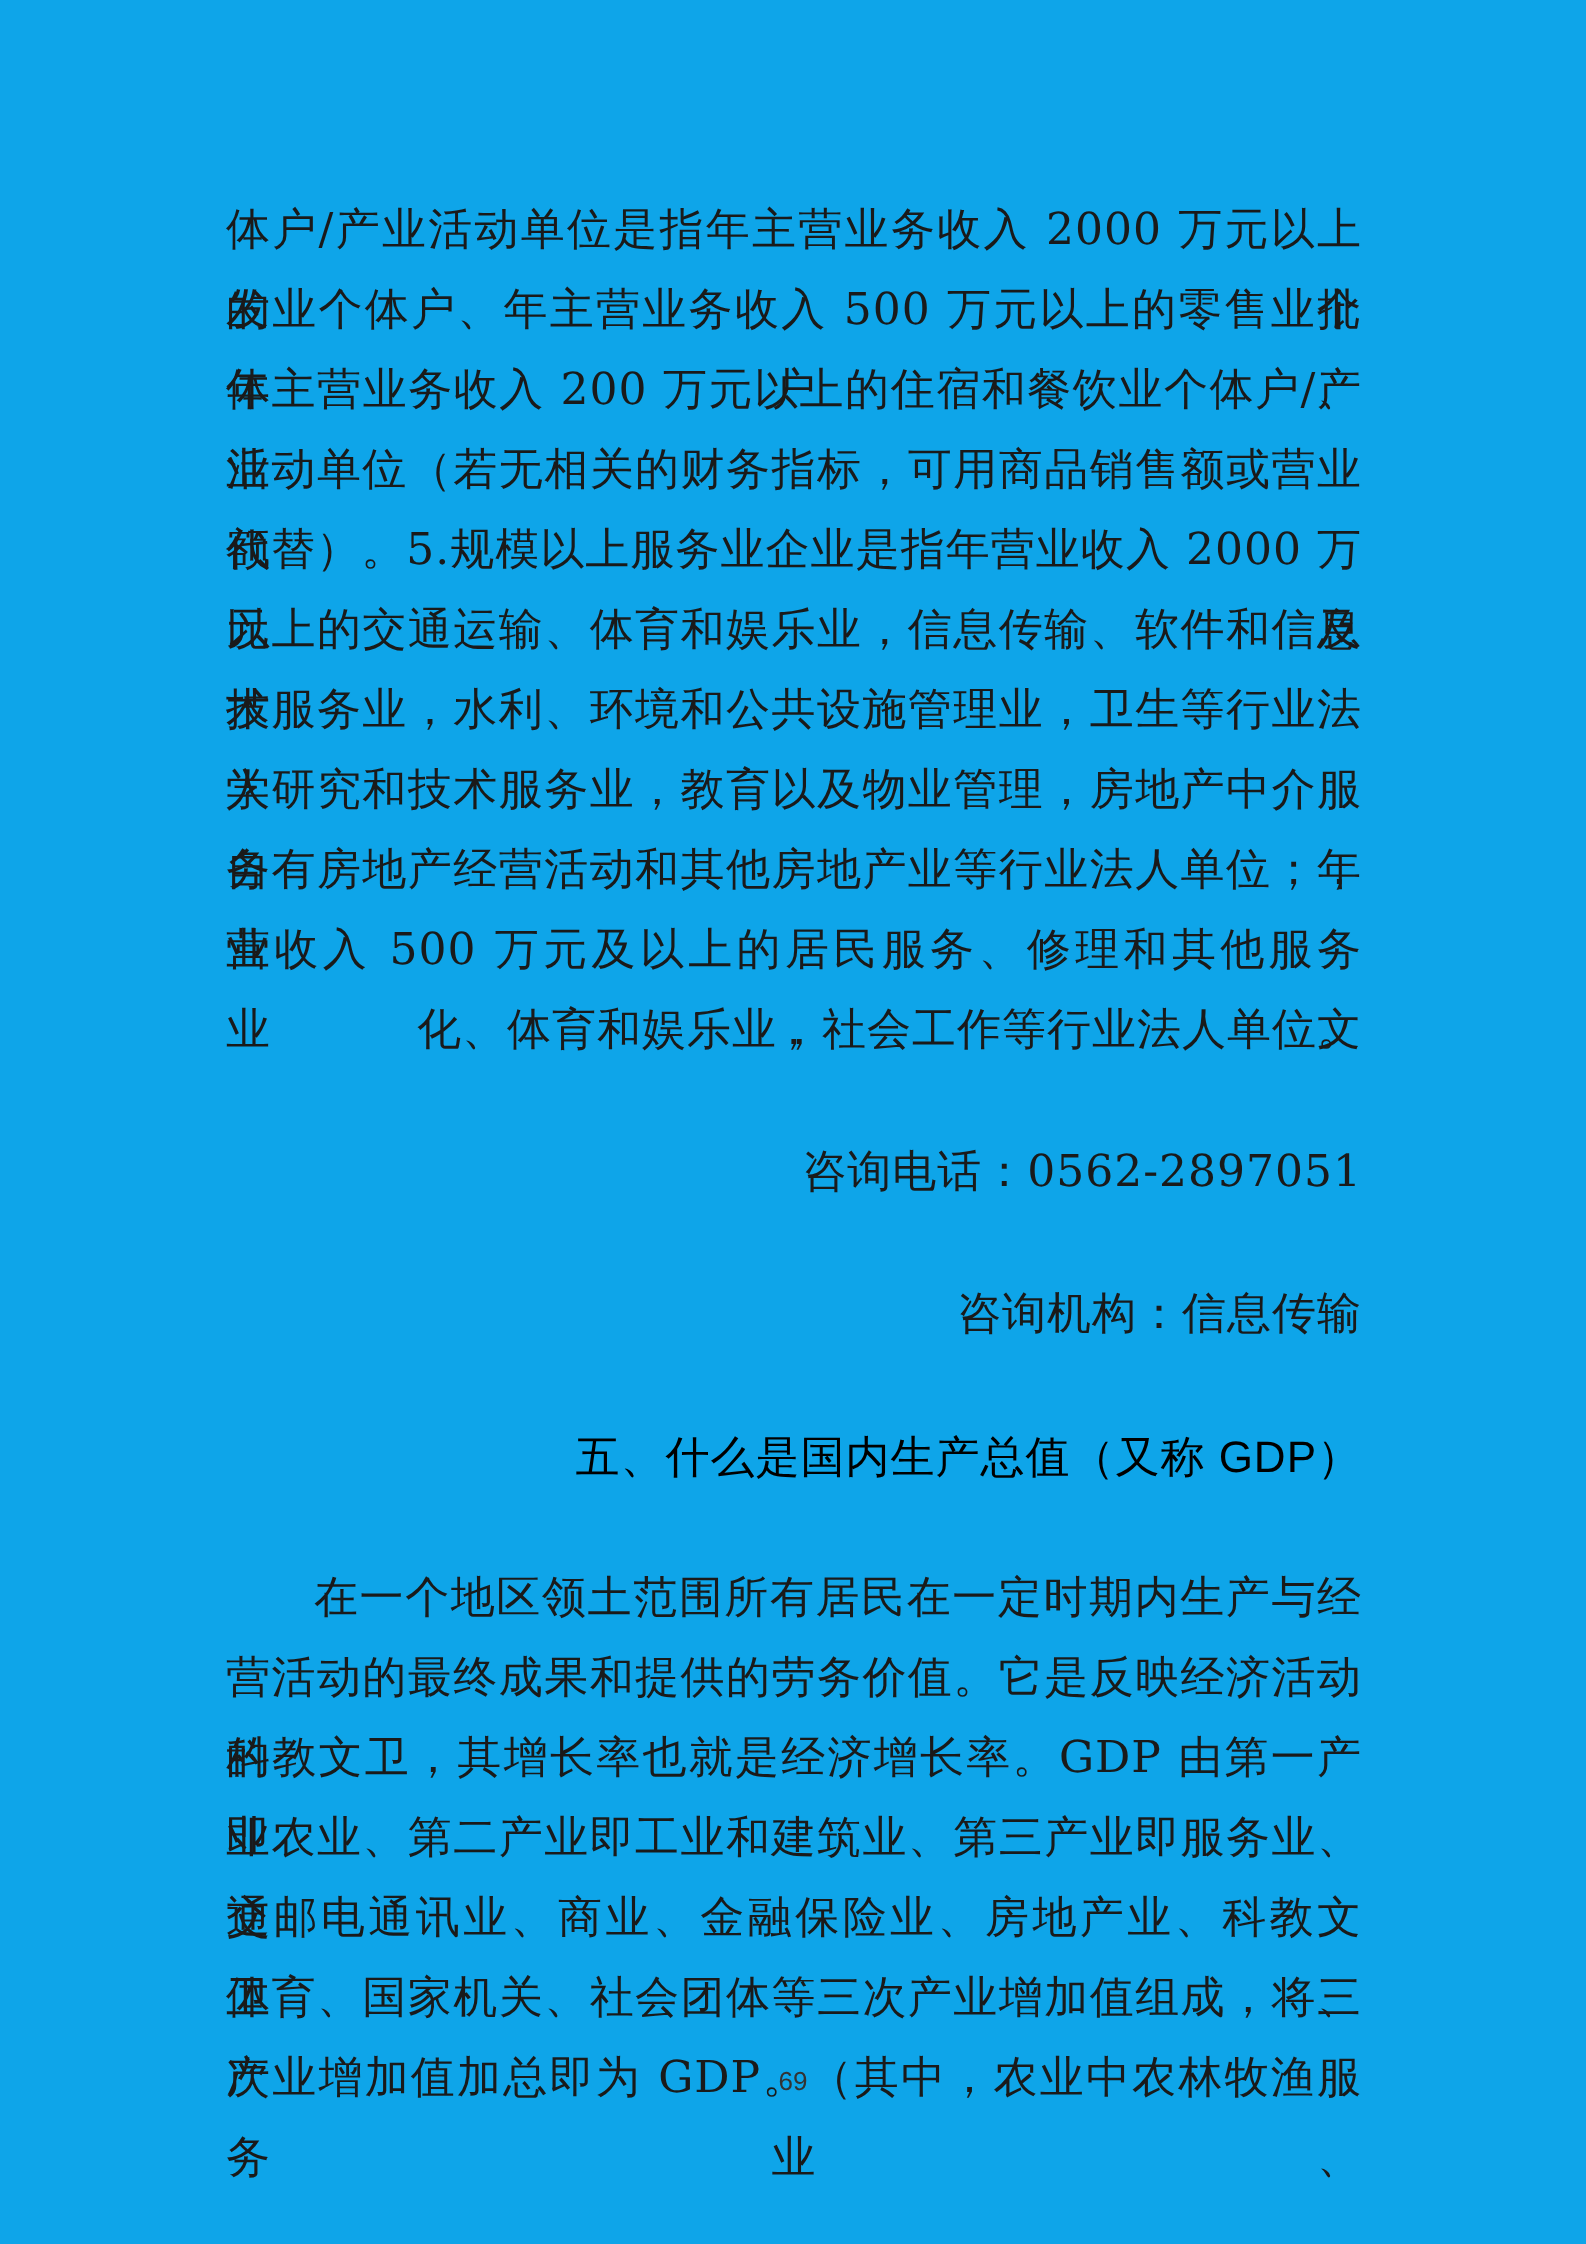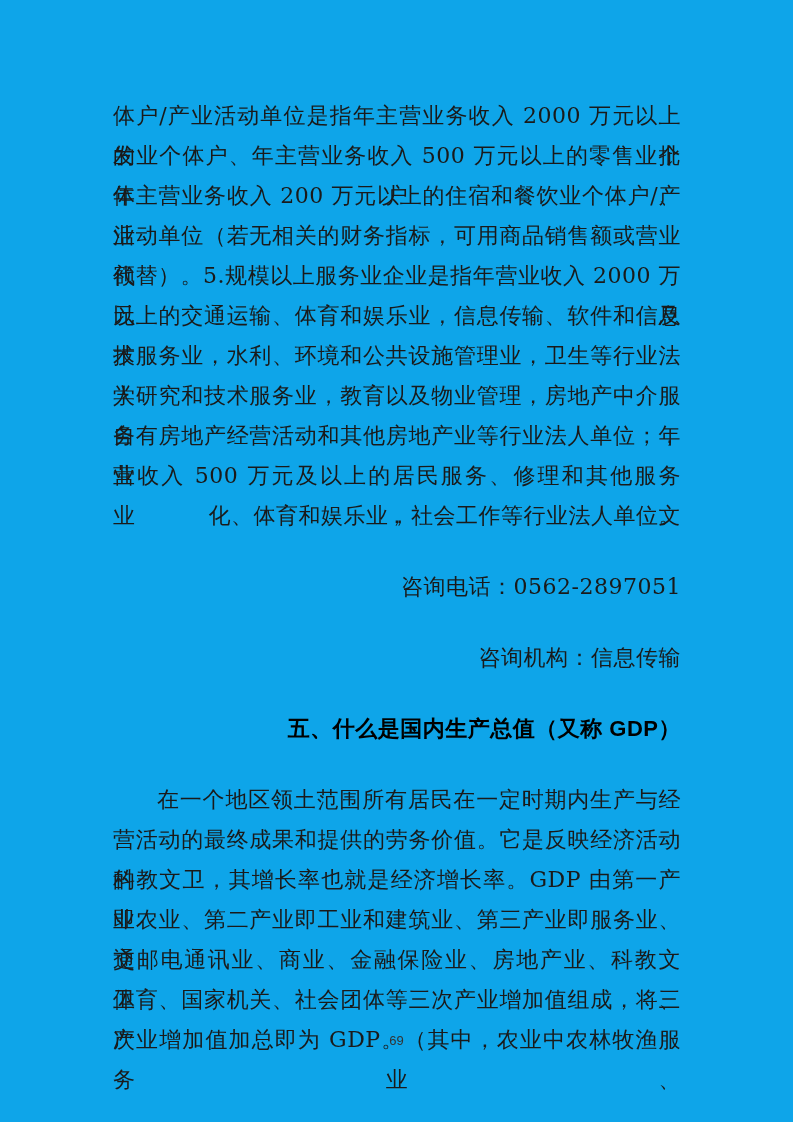--- a/index.html
+++ b/index.html
@@ -33,21 +33,21 @@
   .line.just {
     text-align: justify;
     text-align-last: justify;
   }
   .line.indent {
     padding-left: 44px;
     margin-top: 31px;
   }
   .line.heading {
     font-family: "Liberation Sans", sans-serif;
-    font-weight: bold;
+    font-weight: normal;
     color: #000000;
   }
   .page-number {
     position: absolute;
     left: 0;
     right: 0;
     top: 1033px;
     text-align: center;
     font-family: "Liberation Sans", sans-serif;
     font-size: 13px;

